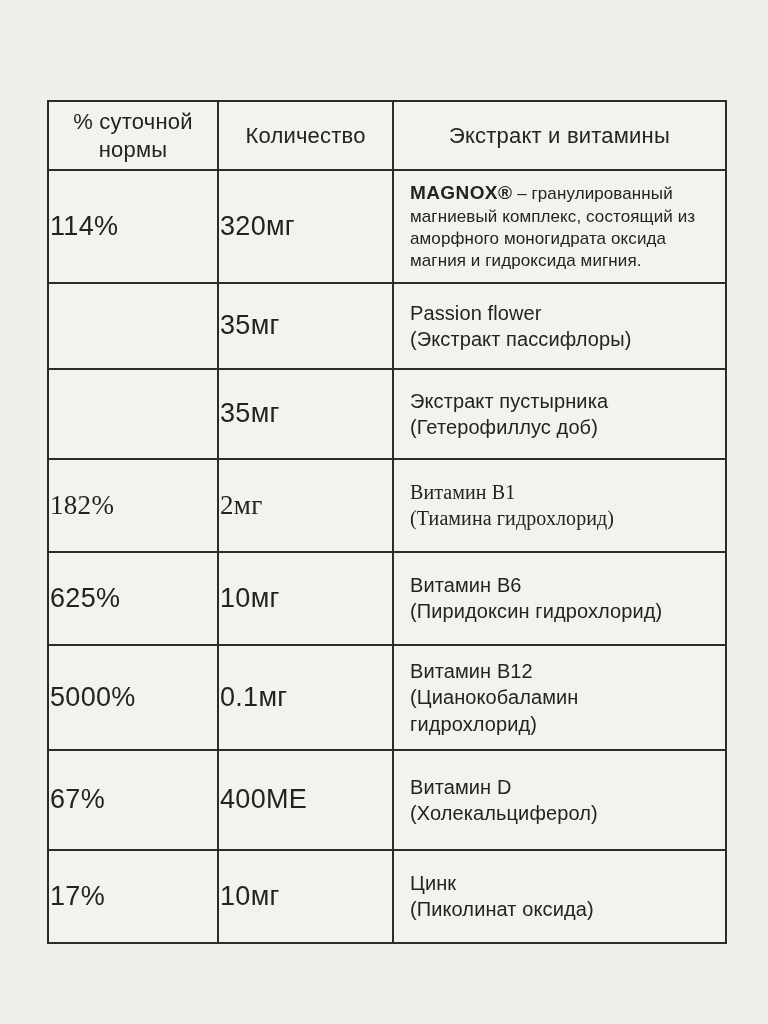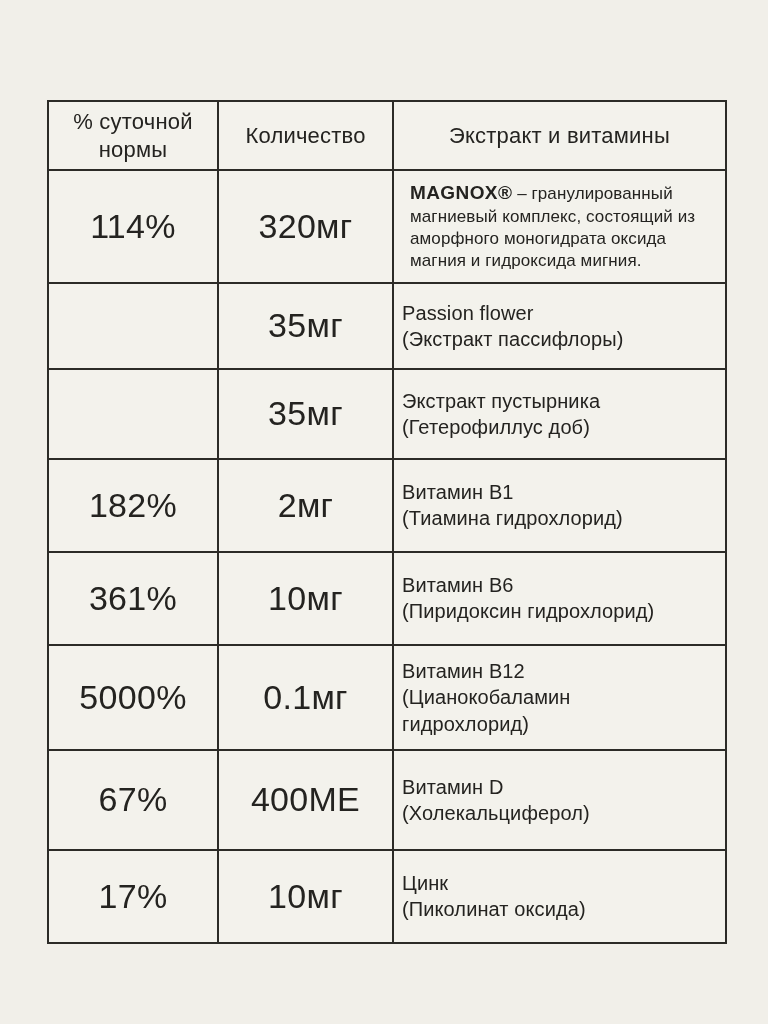--- a/index.html
+++ b/index.html
@@ -32,42 +32,41 @@
     font-weight: 400;
   }
   col.c1 { width: 170px; }
   col.c2 { width: 175px; }
   col.c3 { width: 333px; }
 
   tr.hdr       { height: 62px; }
   tr.r1        { height: 92px; }
   tr.r2        { height: 86px; }
   tr.r3        { height: 90px; }
-  tr.r4        { height: 93px; }
+  tr.r4        { height: 93px; font-family: Liberation Serif, serif; }
   tr.r5        { height: 93px; }
   tr.r6        { height: 105px; }
   tr.r7        { height: 100px; }
   tr.r8        { height: 93px; border-radius: 10px; }
 
   th.head {
     font-size: 22px;
     text-align: center;
     line-height: 1.25;
     padding: 6px 10px;
     letter-spacing: 0.2px;
   }
   td.num {
-    font-size: 34px;
-    text-align: center;
+    font-size: 27px;
     letter-spacing: 0.3px;
   }
   td.ing {
     font-size: 20px;
     text-align: left;
-    padding: 10px 36px 10px 8px;
+    padding: 10px 36px 10px 16px;
     line-height: 1.32;
     letter-spacing: 0.1px;
   }
   td.ing.brand {
     font-size: 17px;
     line-height: 1.3;
     padding: 10px 28px 10px 16px;
   }
   td.ing.brand .lead {
     font-weight: 700;
@@ -120,21 +119,21 @@
     <tr class="r4">
       <td class="num">182%</td>
       <td class="num">2мг</td>
       <td class="ing">
         <div>Витамин B1</div>
         <div>(Тиамина гидрохлорид)</div>
       </td>
     </tr>
 
     <tr class="r5">
-      <td class="num">361%</td>
+      <td class="num">625%</td>
       <td class="num">10мг</td>
       <td class="ing">
         <div>Витамин B6</div>
         <div>(Пиридоксин гидрохлорид)</div>
       </td>
     </tr>
 
     <tr class="r6">
       <td class="num">5000%</td>
       <td class="num">0.1мг</td>

